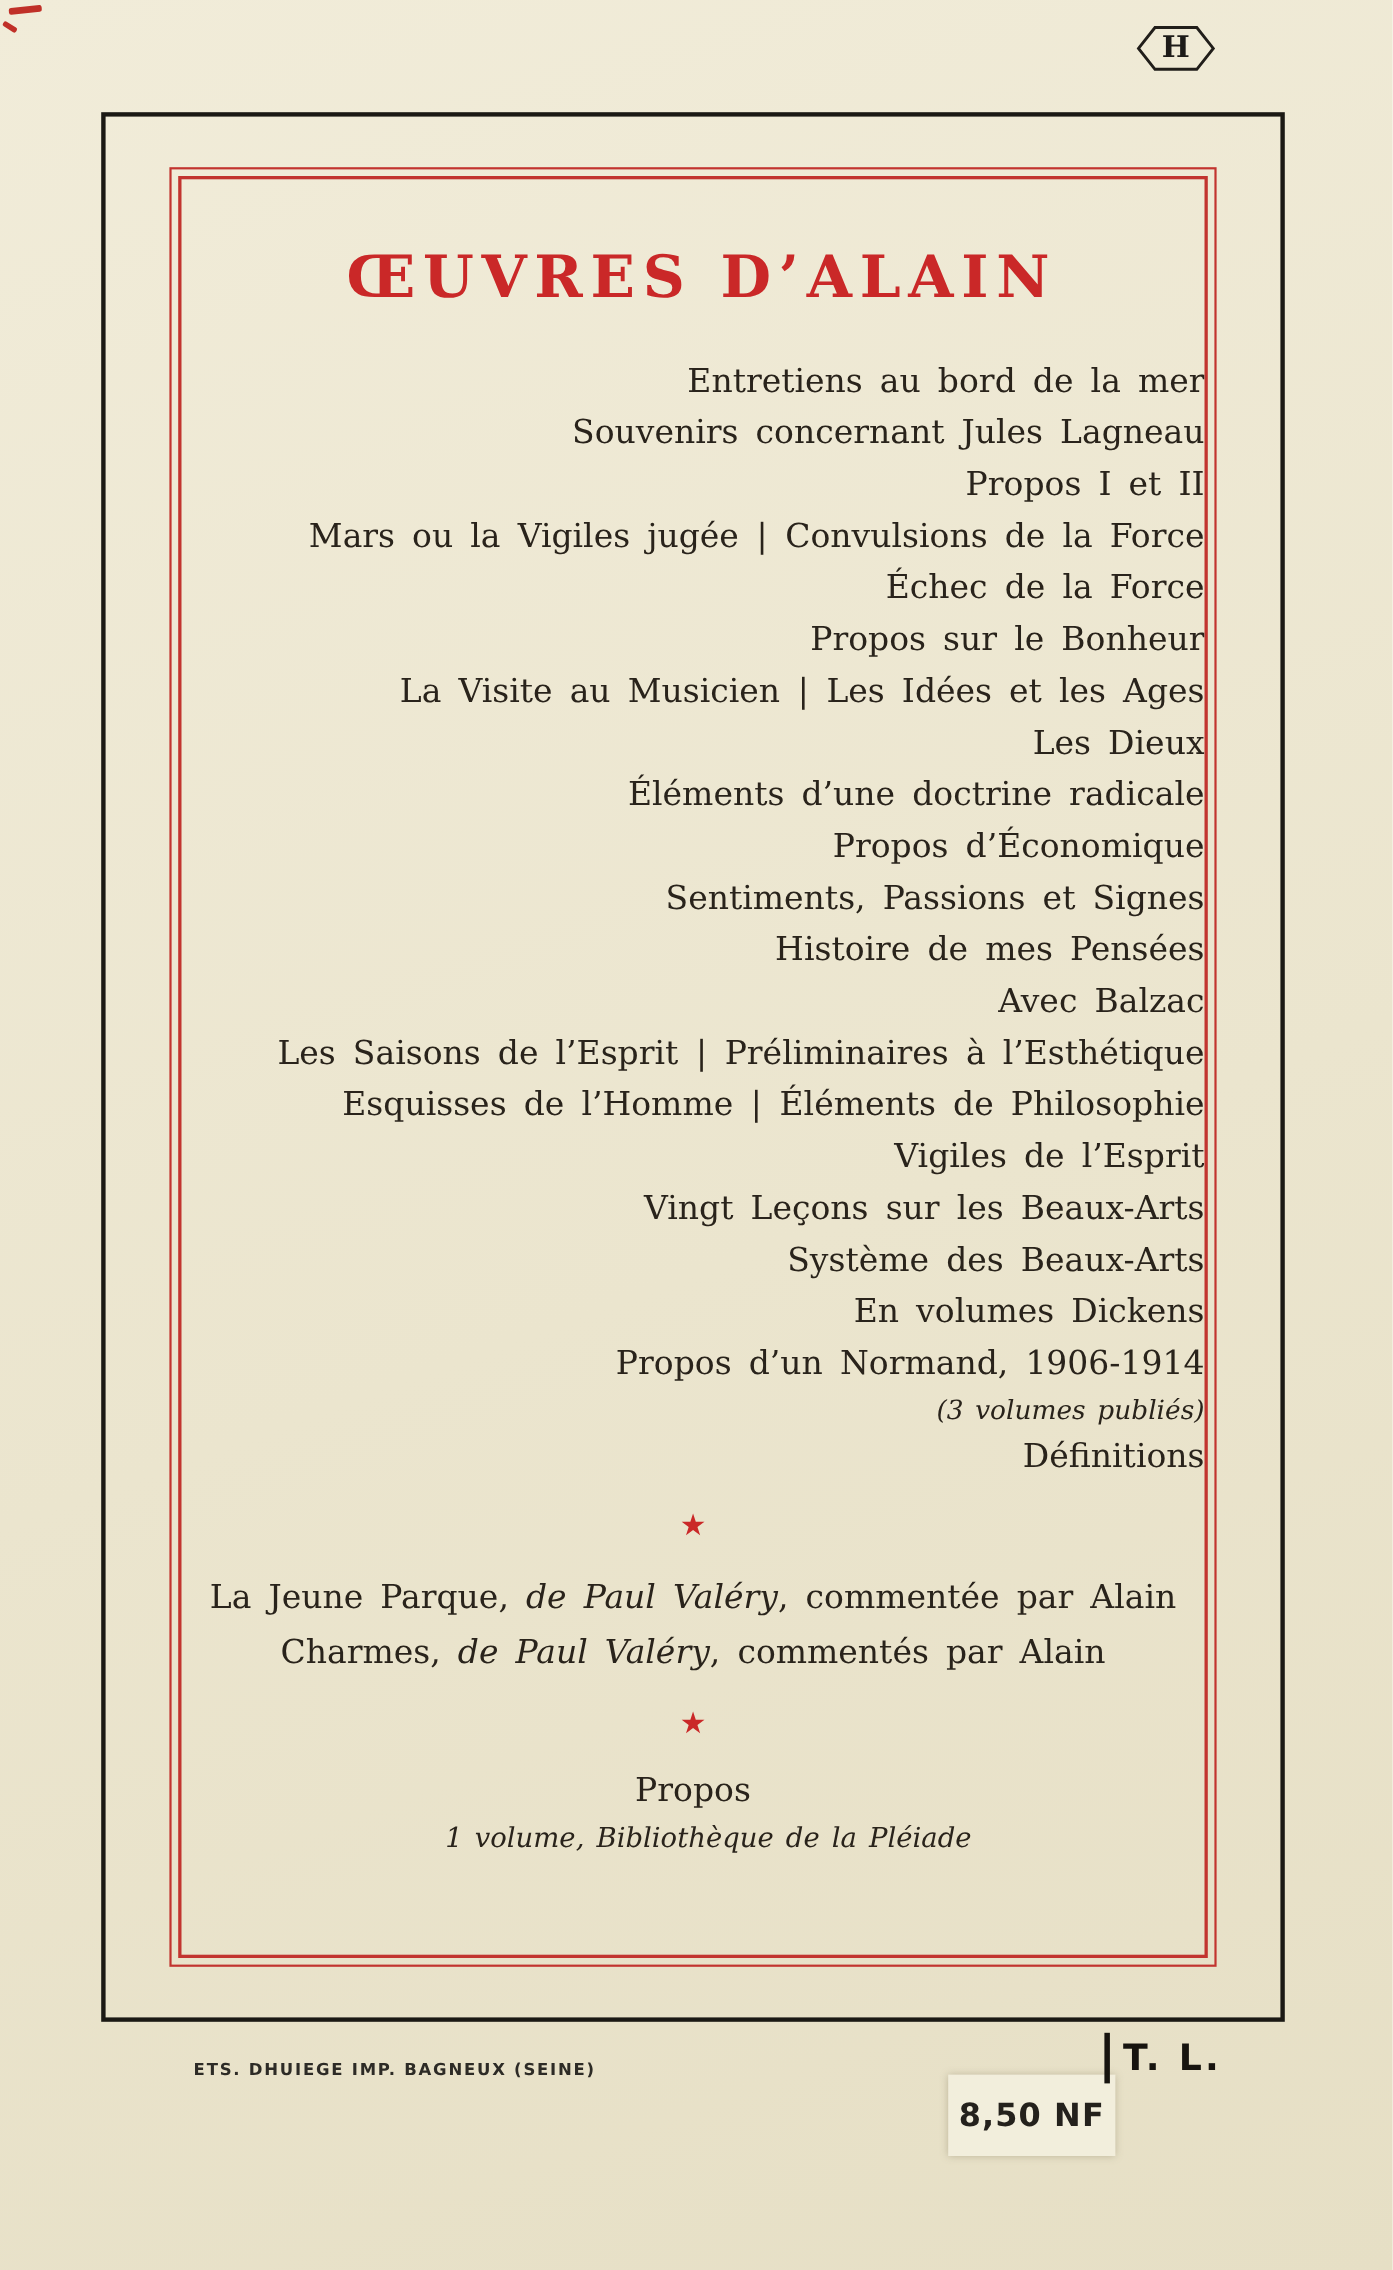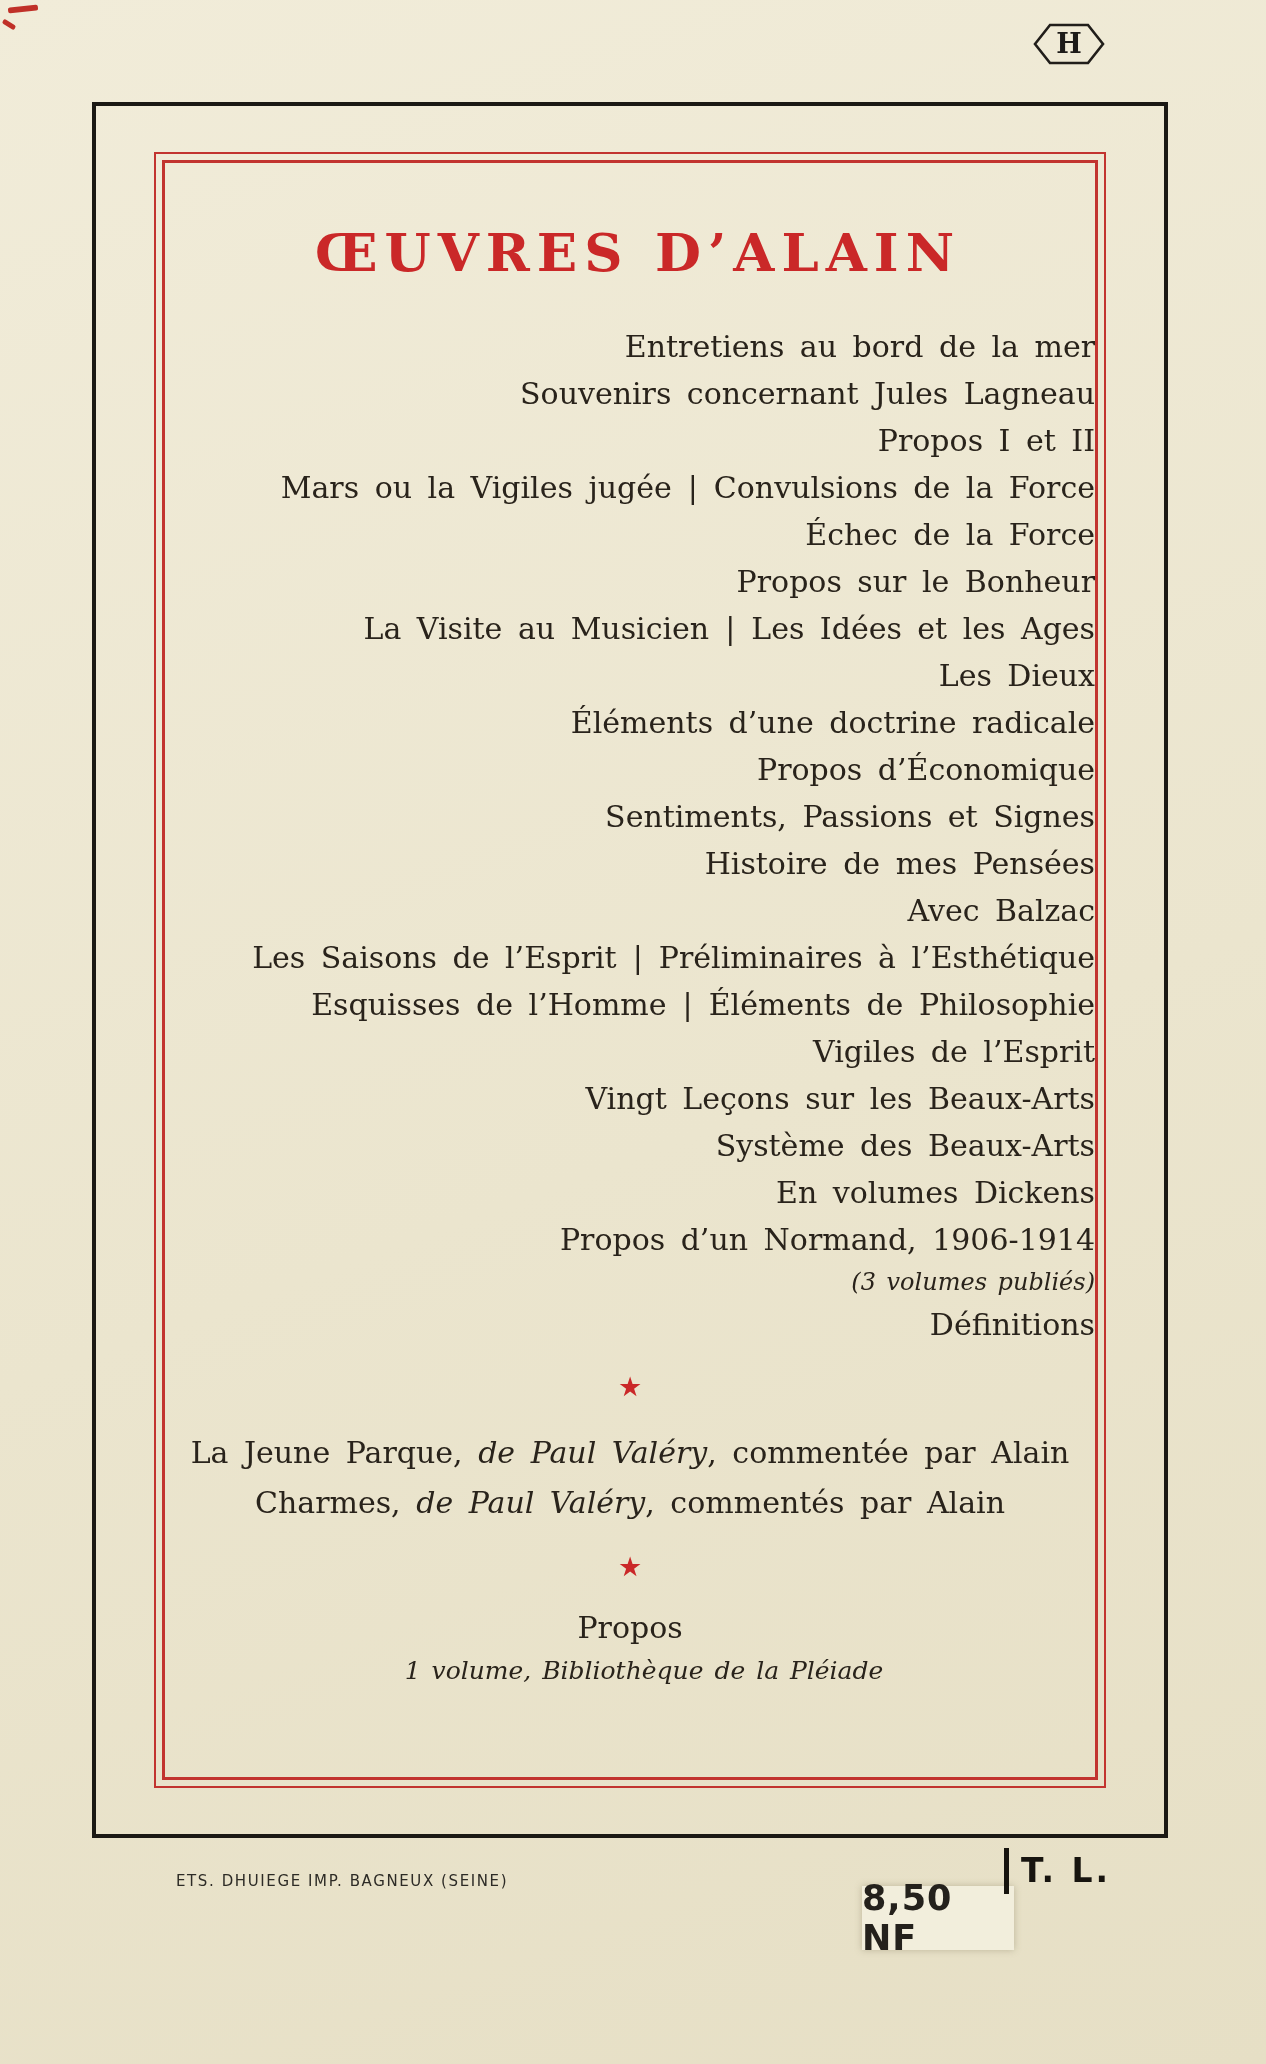--- a/index.html
+++ b/index.html
@@ -80,31 +80,31 @@
     color: #ca2828;
   }
   .valery { margin-top: 26px; }
   .valery .line { line-height: 50px; }
   .pleiade { margin-top: 22px; }
   .pleiade .line.small { font-size: 25px; line-height: 40px; padding-left: 28px; }
 
   .printer {
     position: absolute; left: 176px; top: 1872px;
     font-family: "DejaVu Sans", sans-serif;
-    font-size: 15px; font-weight: normal; letter-spacing: 1.6px;
+    font-size: 15px; font-weight: bold; letter-spacing: 1.6px;
     color: #2d2b26;
   }
 
   .price-sticker {
-    position: absolute; left: 862px; top: 1886px; width: 152px; height: 64px;
+    position: absolute; left: 862px; top: 1886px; width: 152px; height: 74px;
     background: #f2eedc;
     box-shadow: 0 0 7px rgba(110, 100, 70, 0.35);
     display: flex; align-items: center; justify-content: center;
     font-family: "DejaVu Sans", sans-serif;
-    font-size: 35px; font-weight: bold; letter-spacing: 1px; color: #24211c;
+    font-size: 29px; font-weight: bold; letter-spacing: 1px; color: #24211c;
   }
 
   .tl-mark {
     position: absolute; left: 1004px; top: 1846px;
     display: flex; align-items: center;
     font-family: "DejaVu Sans", sans-serif;
     font-weight: bold; font-size: 33px; letter-spacing: 3px; color: #17140f;
   }
   .tl-mark .stroke {
     width: 5px; height: 46px; background: #17140f; margin-right: 12px; margin-top: 2px;

